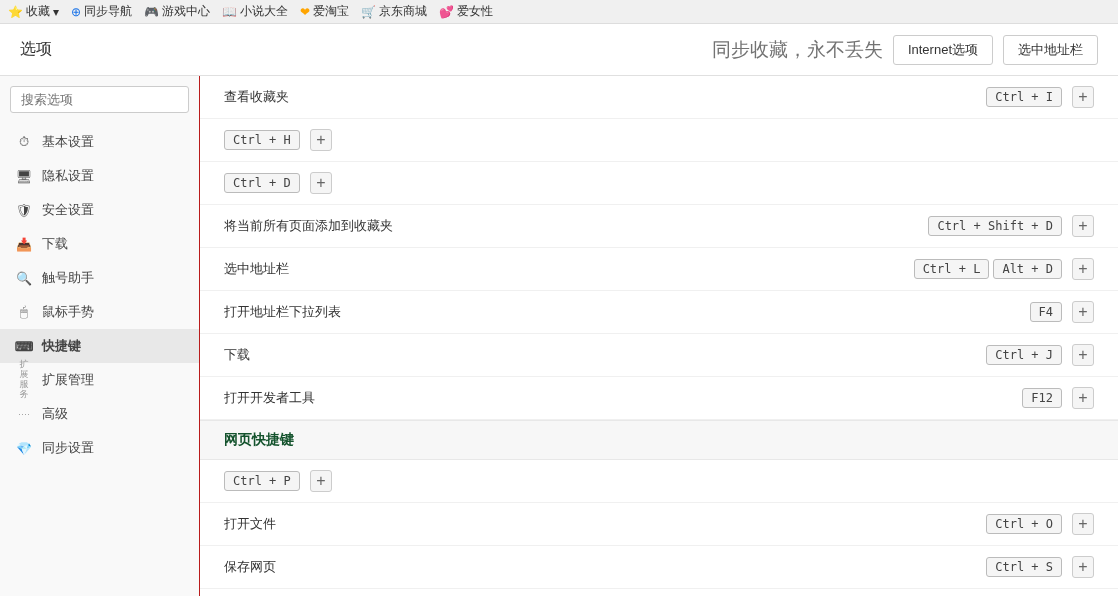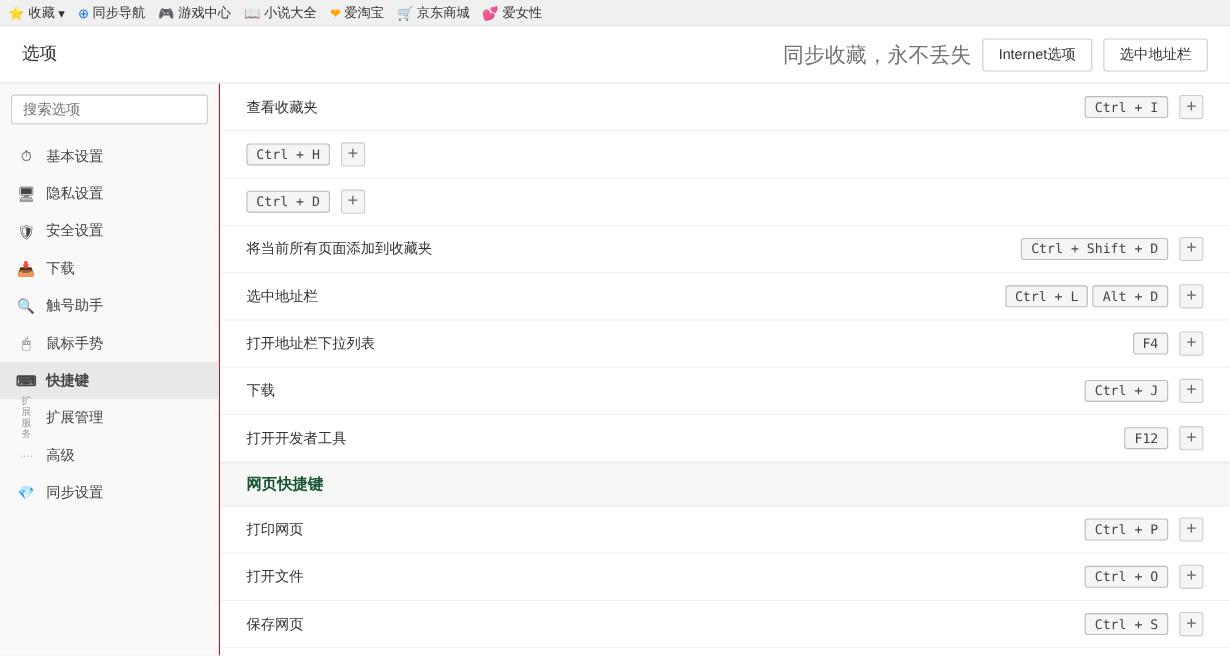--- a/index.html
+++ b/index.html
@@ -229,21 +229,20 @@
       <span class="shortcut-label">打开开发者工具</span>
       <div class="shortcut-keys">
         <span class="key-badge">F12</span>
         <button class="add-btn">+</button>
       </div>
     </div>
 
     <div class="section-title">网页快捷键</div>
 
     <div class="shortcut-row">
-      <span class="shortcut-label">打印网页</span>
       <div class="shortcut-keys">
         <span class="key-badge">Ctrl + P</span>
         <button class="add-btn">+</button>
       </div>
     </div>
 
     <div class="shortcut-row">
       <span class="shortcut-label">打开文件</span>
       <div class="shortcut-keys">
         <span class="key-badge">Ctrl + O</span>

